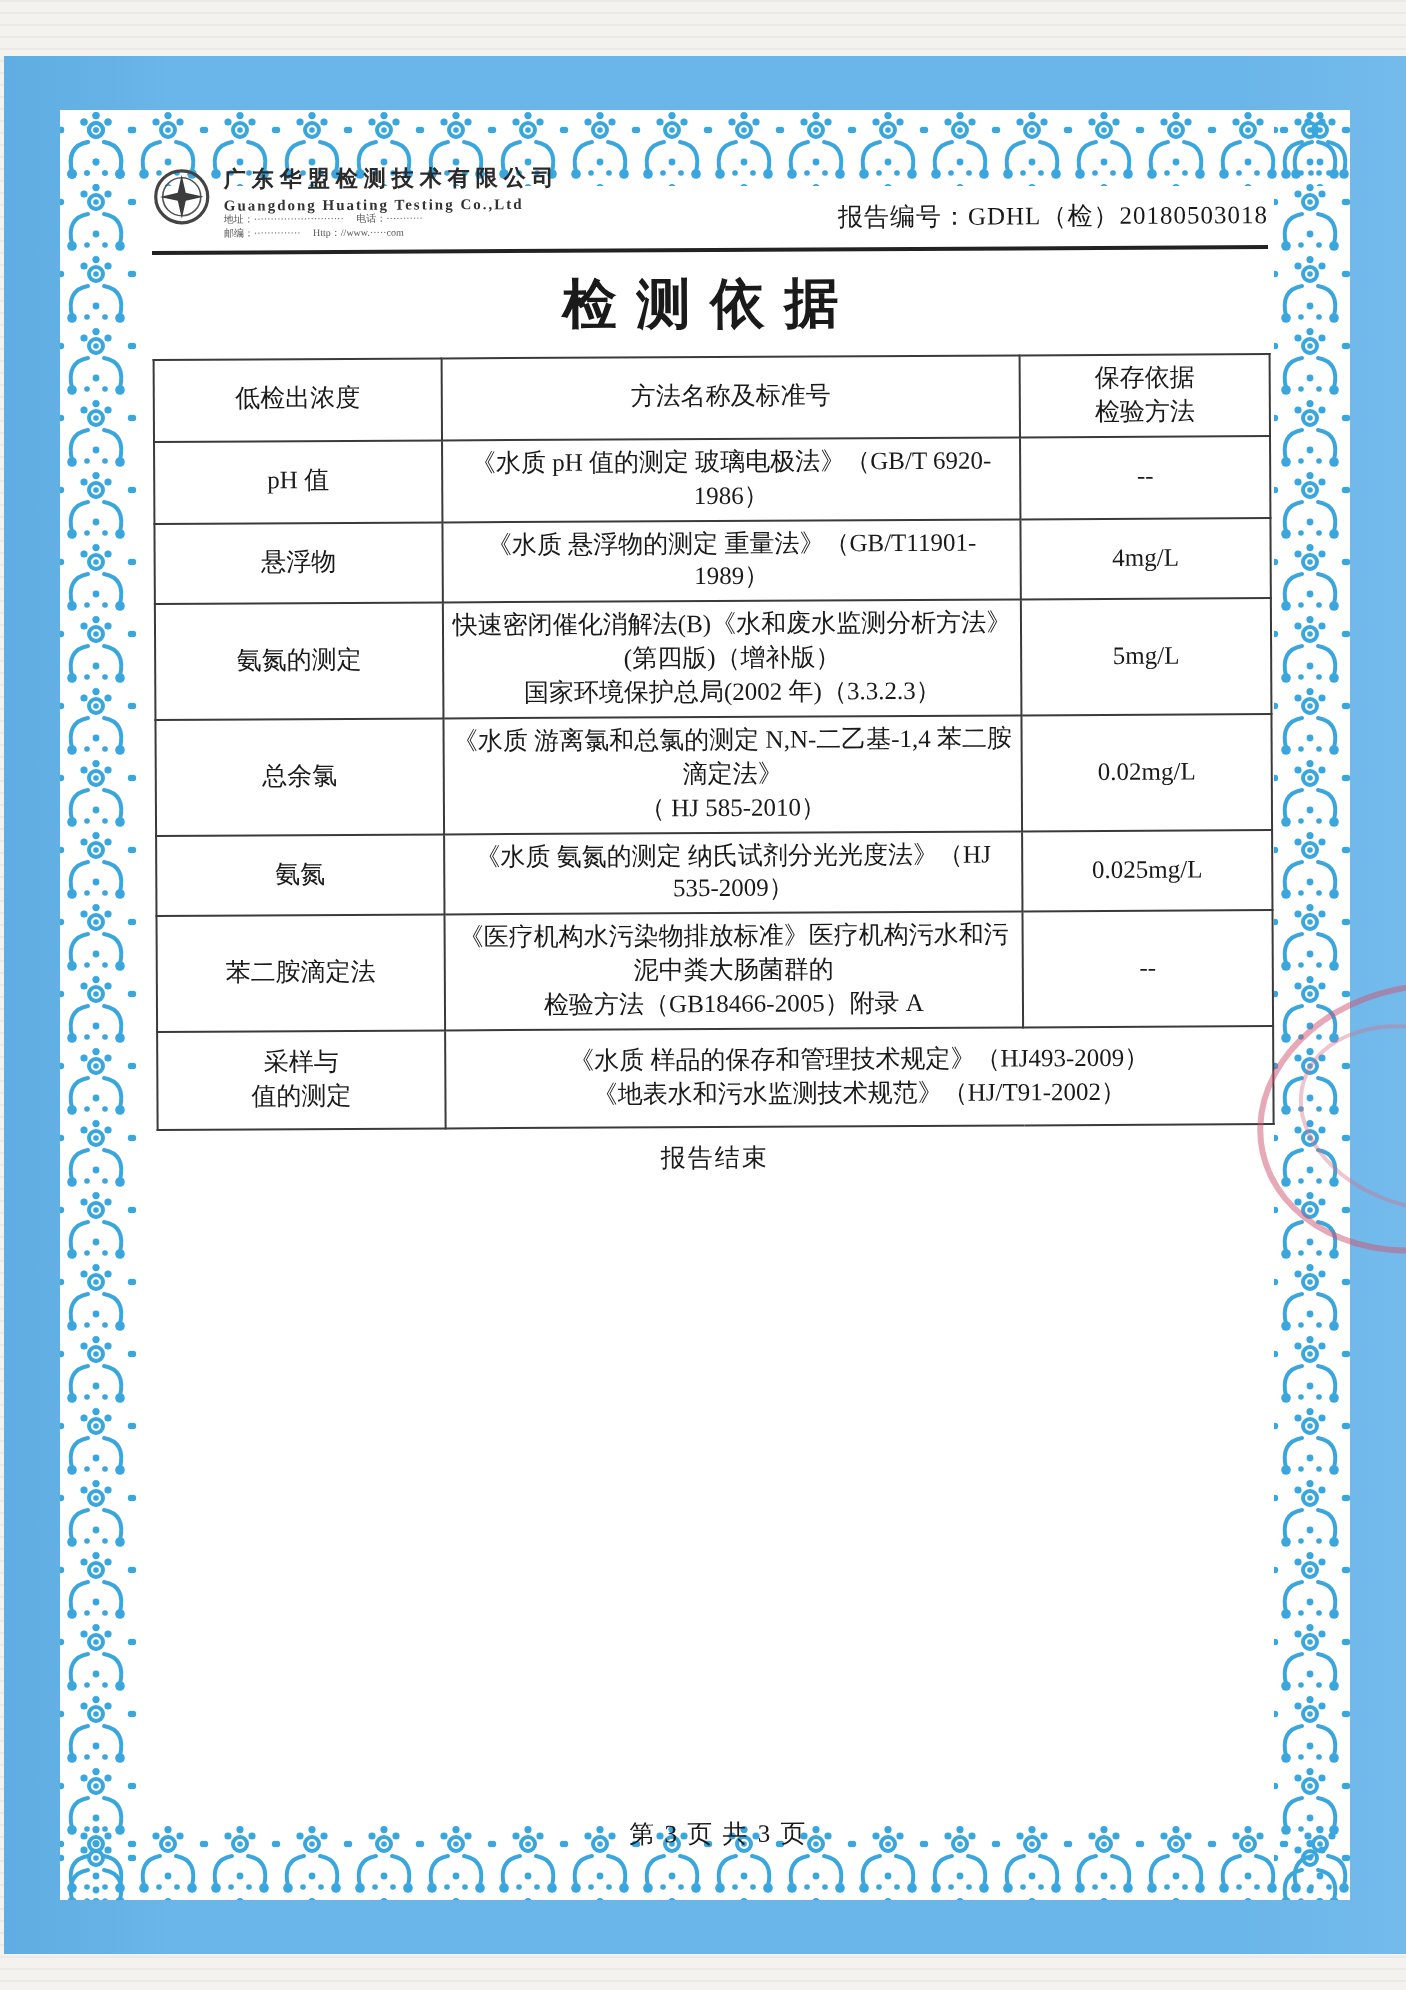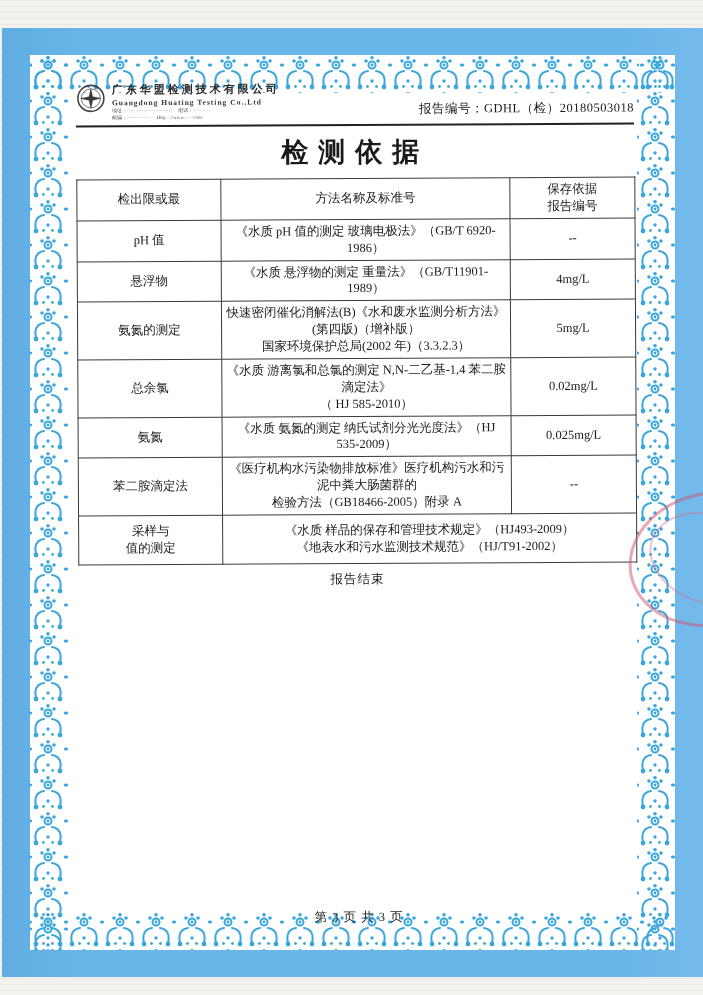--- a/index.html
+++ b/index.html
@@ -125,25 +125,25 @@
   <div class="doc-title">检测依据</div>
 
   <table class="basis">
     <colgroup>
         <col class="c1">
         <col class="c2">
         <col class="c3">
       </colgroup>
     <tbody>
         <tr class="h-row">
-      <th>检出限或最</th>
+      <th>低检出浓度</th>
       <th>方法名称及标准号</th>
       <th>
         <div>保存依据</div>
-        <div>报告编号</div>
+        <div>检验方法</div>
       </th>
     </tr>
     <tr class="r-1line">
       <td>pH 值</td>
       <td>《水质  pH 值的测定  玻璃电极法》（GB/T 6920-1986）</td>
       <td>--</td>
     </tr>
     <tr class="r-1line">
       <td>悬浮物</td>
       <td>《水质  悬浮物的测定  重量法》（GB/T11901-1989）</td>

